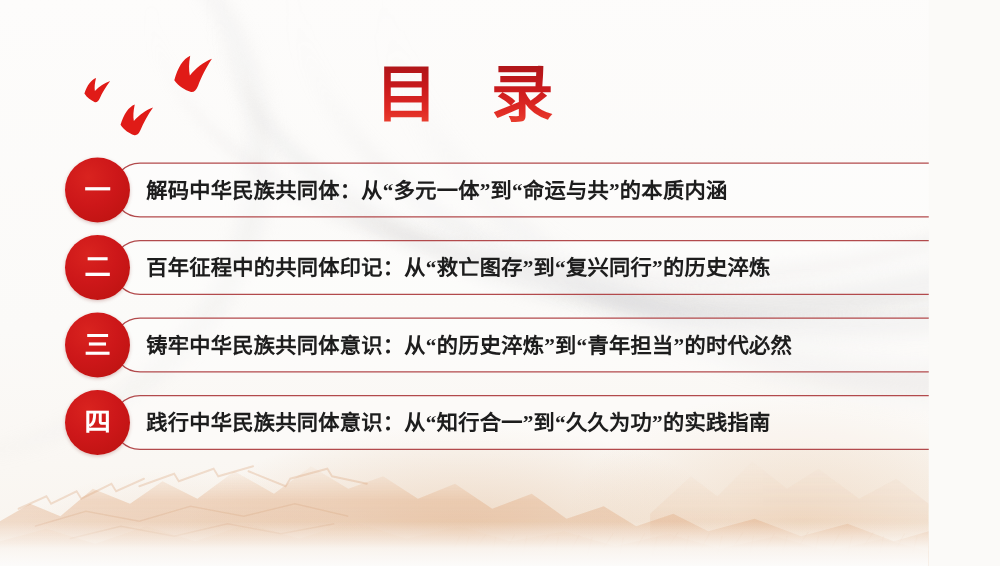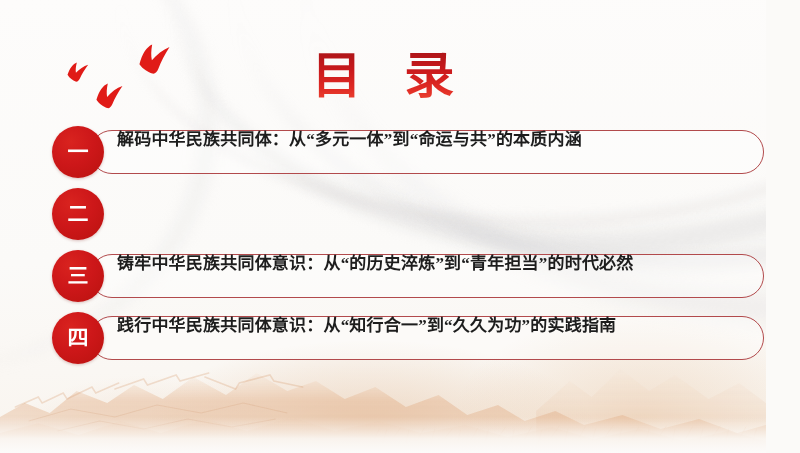--- a/index.html
+++ b/index.html
@@ -18,21 +18,20 @@
   .slide {
     position: relative;
     width: 743px;
     height: 453px;
     overflow: hidden;
     background:
       radial-gradient(ellipse 260px 150px at 640px 420px, rgba(222,170,120,0.30) 0%, rgba(222,170,120,0.12) 45%, rgba(222,170,120,0) 72%),
       radial-gradient(ellipse 300px 120px at 370px 430px, rgba(214,156,104,0.34) 0%, rgba(214,156,104,0.13) 48%, rgba(214,156,104,0) 75%),
       radial-gradient(ellipse 200px 90px at 150px 440px, rgba(220,170,125,0.22) 0%, rgba(220,170,125,0) 72%),
       linear-gradient(178deg, #fdfcfb 0%, #fbfaf8 55%, #faf7f3 78%, #f8f3ec 100%);
-    padding-left: 23px;
   }
 
   
   .bg-swoosh {
     position: absolute;
     border-radius: 50%;
     border-style: solid;
     border-color: transparent;
     pointer-events: none;
   }
@@ -168,20 +167,21 @@
   .pill {
     position: relative;
     z-index: 2;
     margin-left: -14px;
     flex: 1 1 auto;
     height: 44px;
     border: 1.4px solid #b24a4c;
     border-radius: 24px;
     background: rgba(255,255,255,0.35);
     display: flex;
+    align-items: center;
     padding-left: 26px;
     padding-right: 16px;
     box-sizing: border-box;
   }
   .pill-text {
     font-family: "Liberation Serif", "DejaVu Serif", serif;
     font-size: 17px;
     font-weight: 700;
     color: #1d1d1d;
     white-space: nowrap;
@@ -309,20 +309,23 @@
       </div>
       <div class="pill">
         <span class="pill-text">解码中华民族共同体：从“多元一体”到“命运与共”的本质内涵</span>
       </div>
     </div>
 
     <div class="toc-row">
       <div class="badge">
         <span class="badge-num">二</span>
       </div>
+      <div class="pill">
+        <span class="pill-text">百年征程中的共同体印记：从“救亡图存”到“复兴同行”的历史淬炼</span>
+      </div>
     </div>
 
     <div class="toc-row">
       <div class="badge">
         <span class="badge-num">三</span>
       </div>
       <div class="pill">
         <span class="pill-text">铸牢中华民族共同体意识：从“的历史淬炼”到“青年担当”的时代必然</span>
       </div>
     </div>

